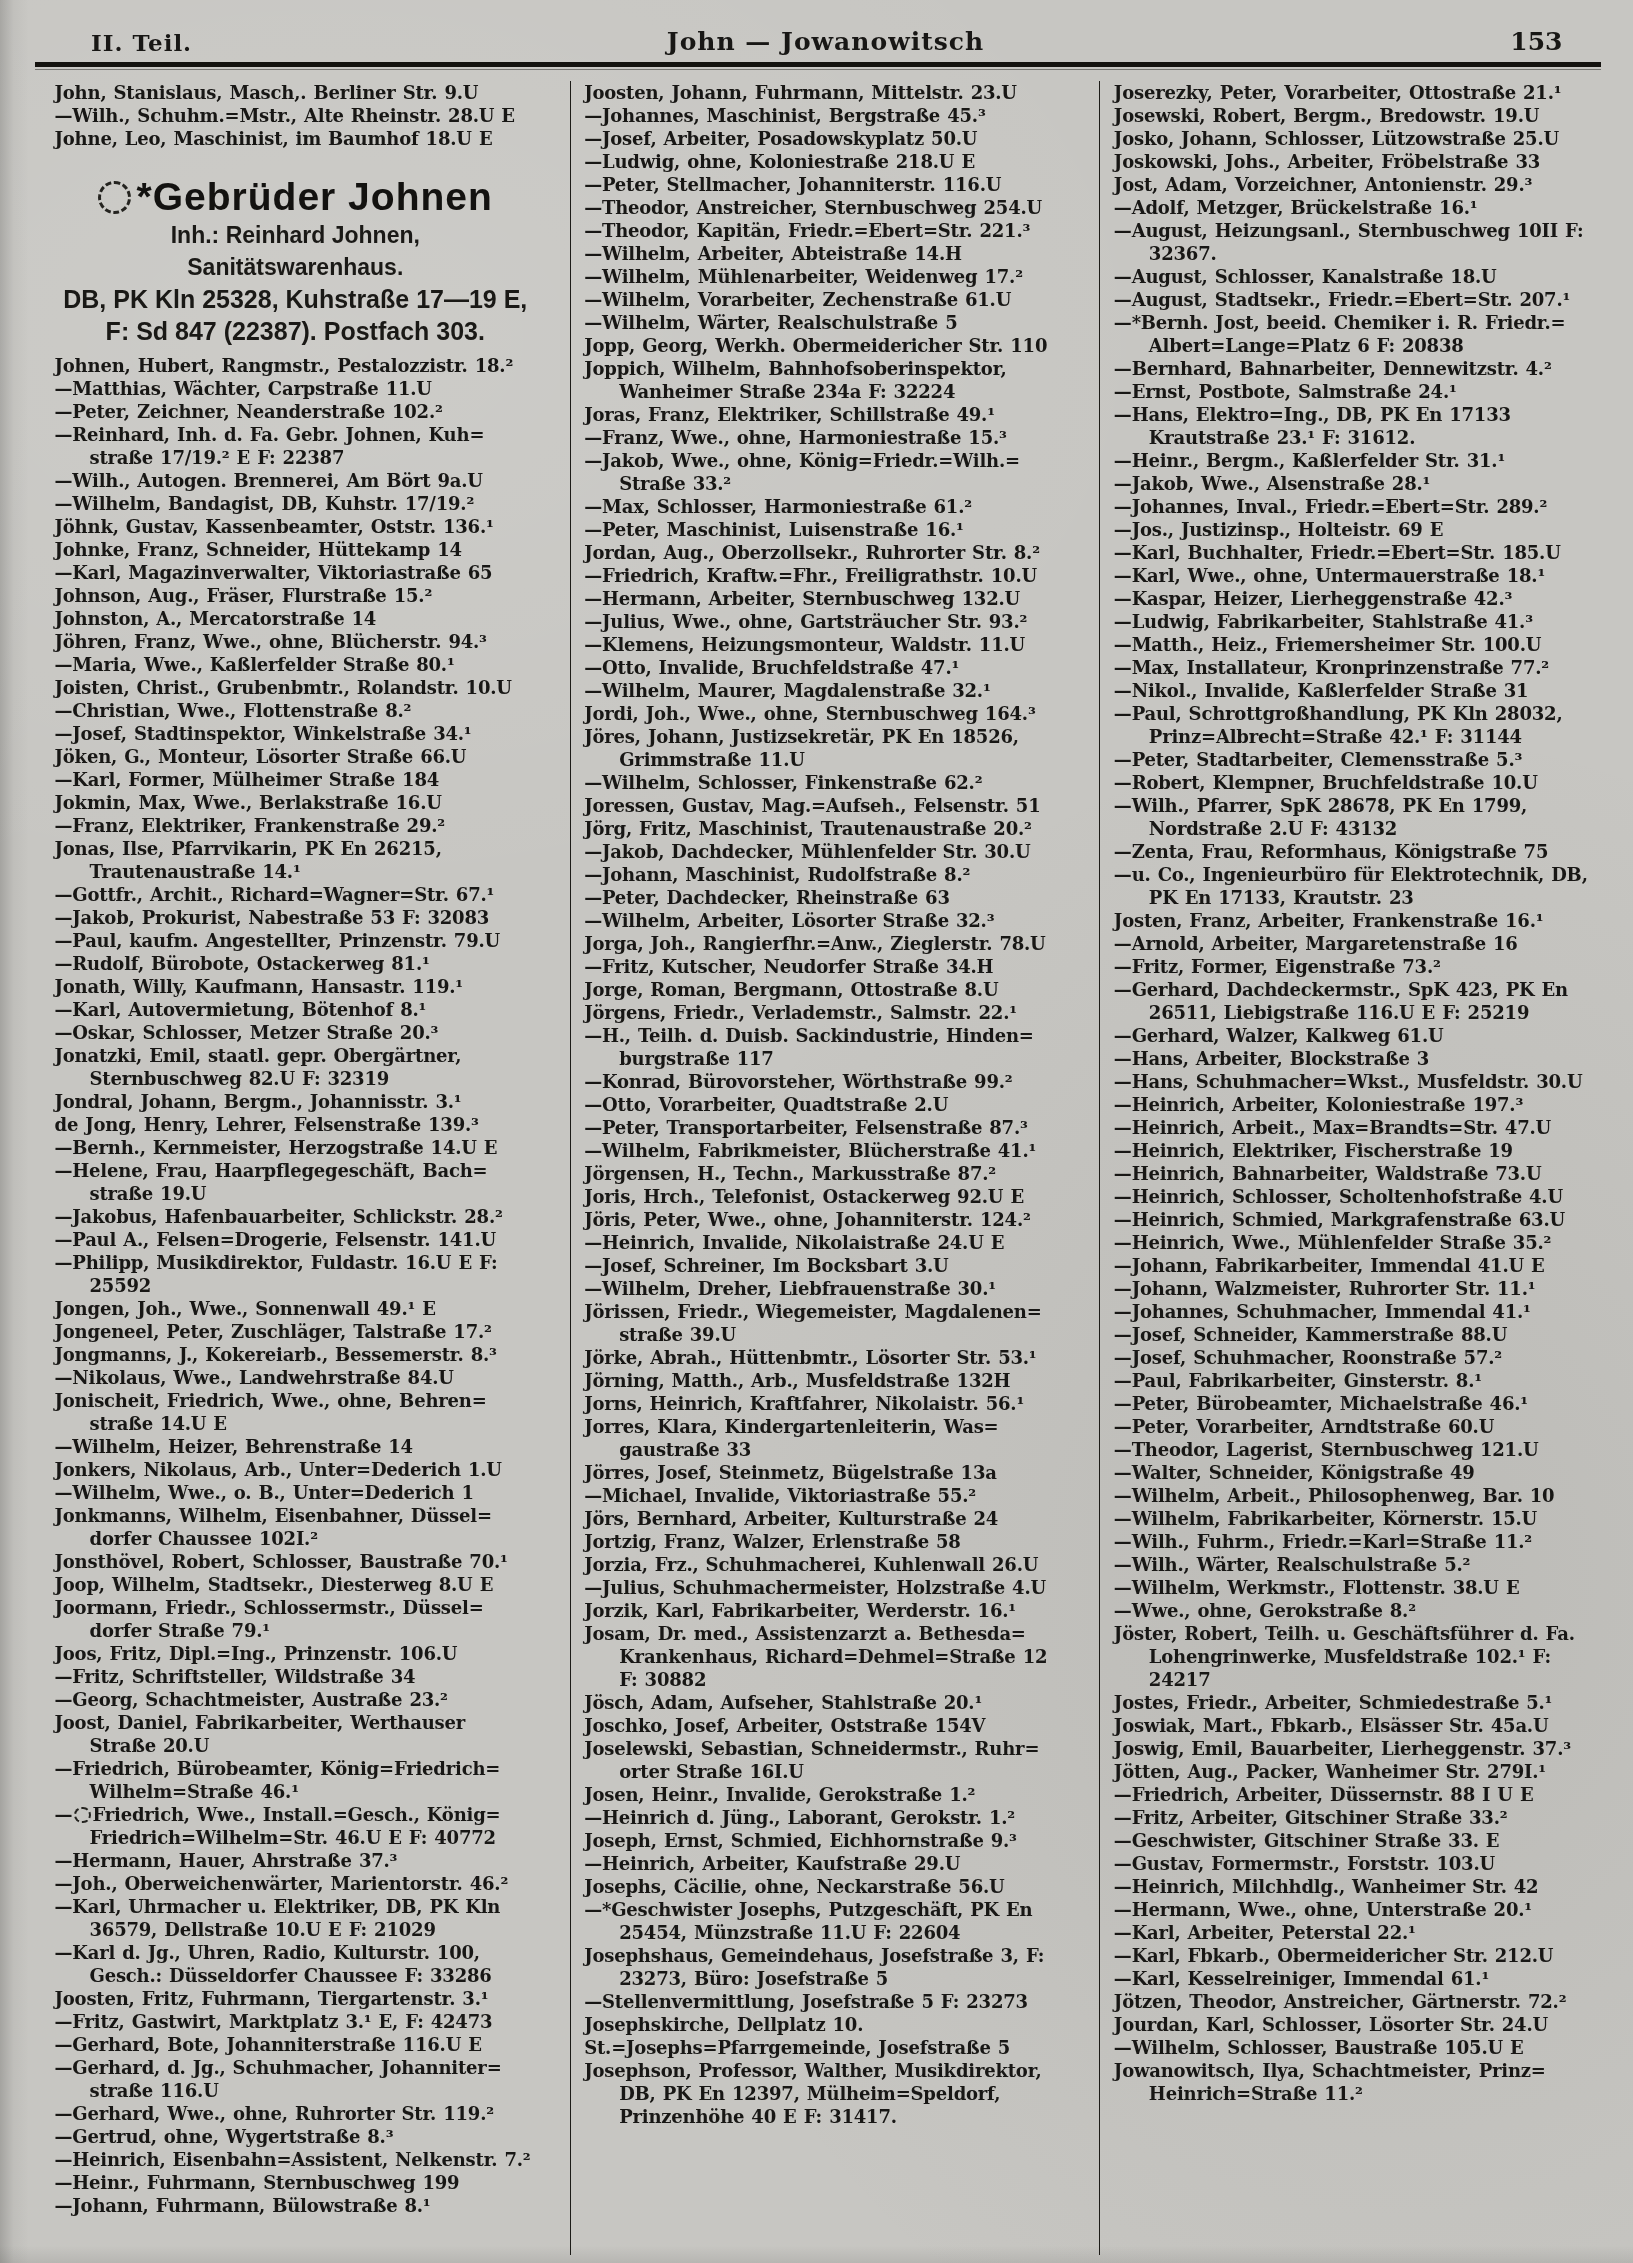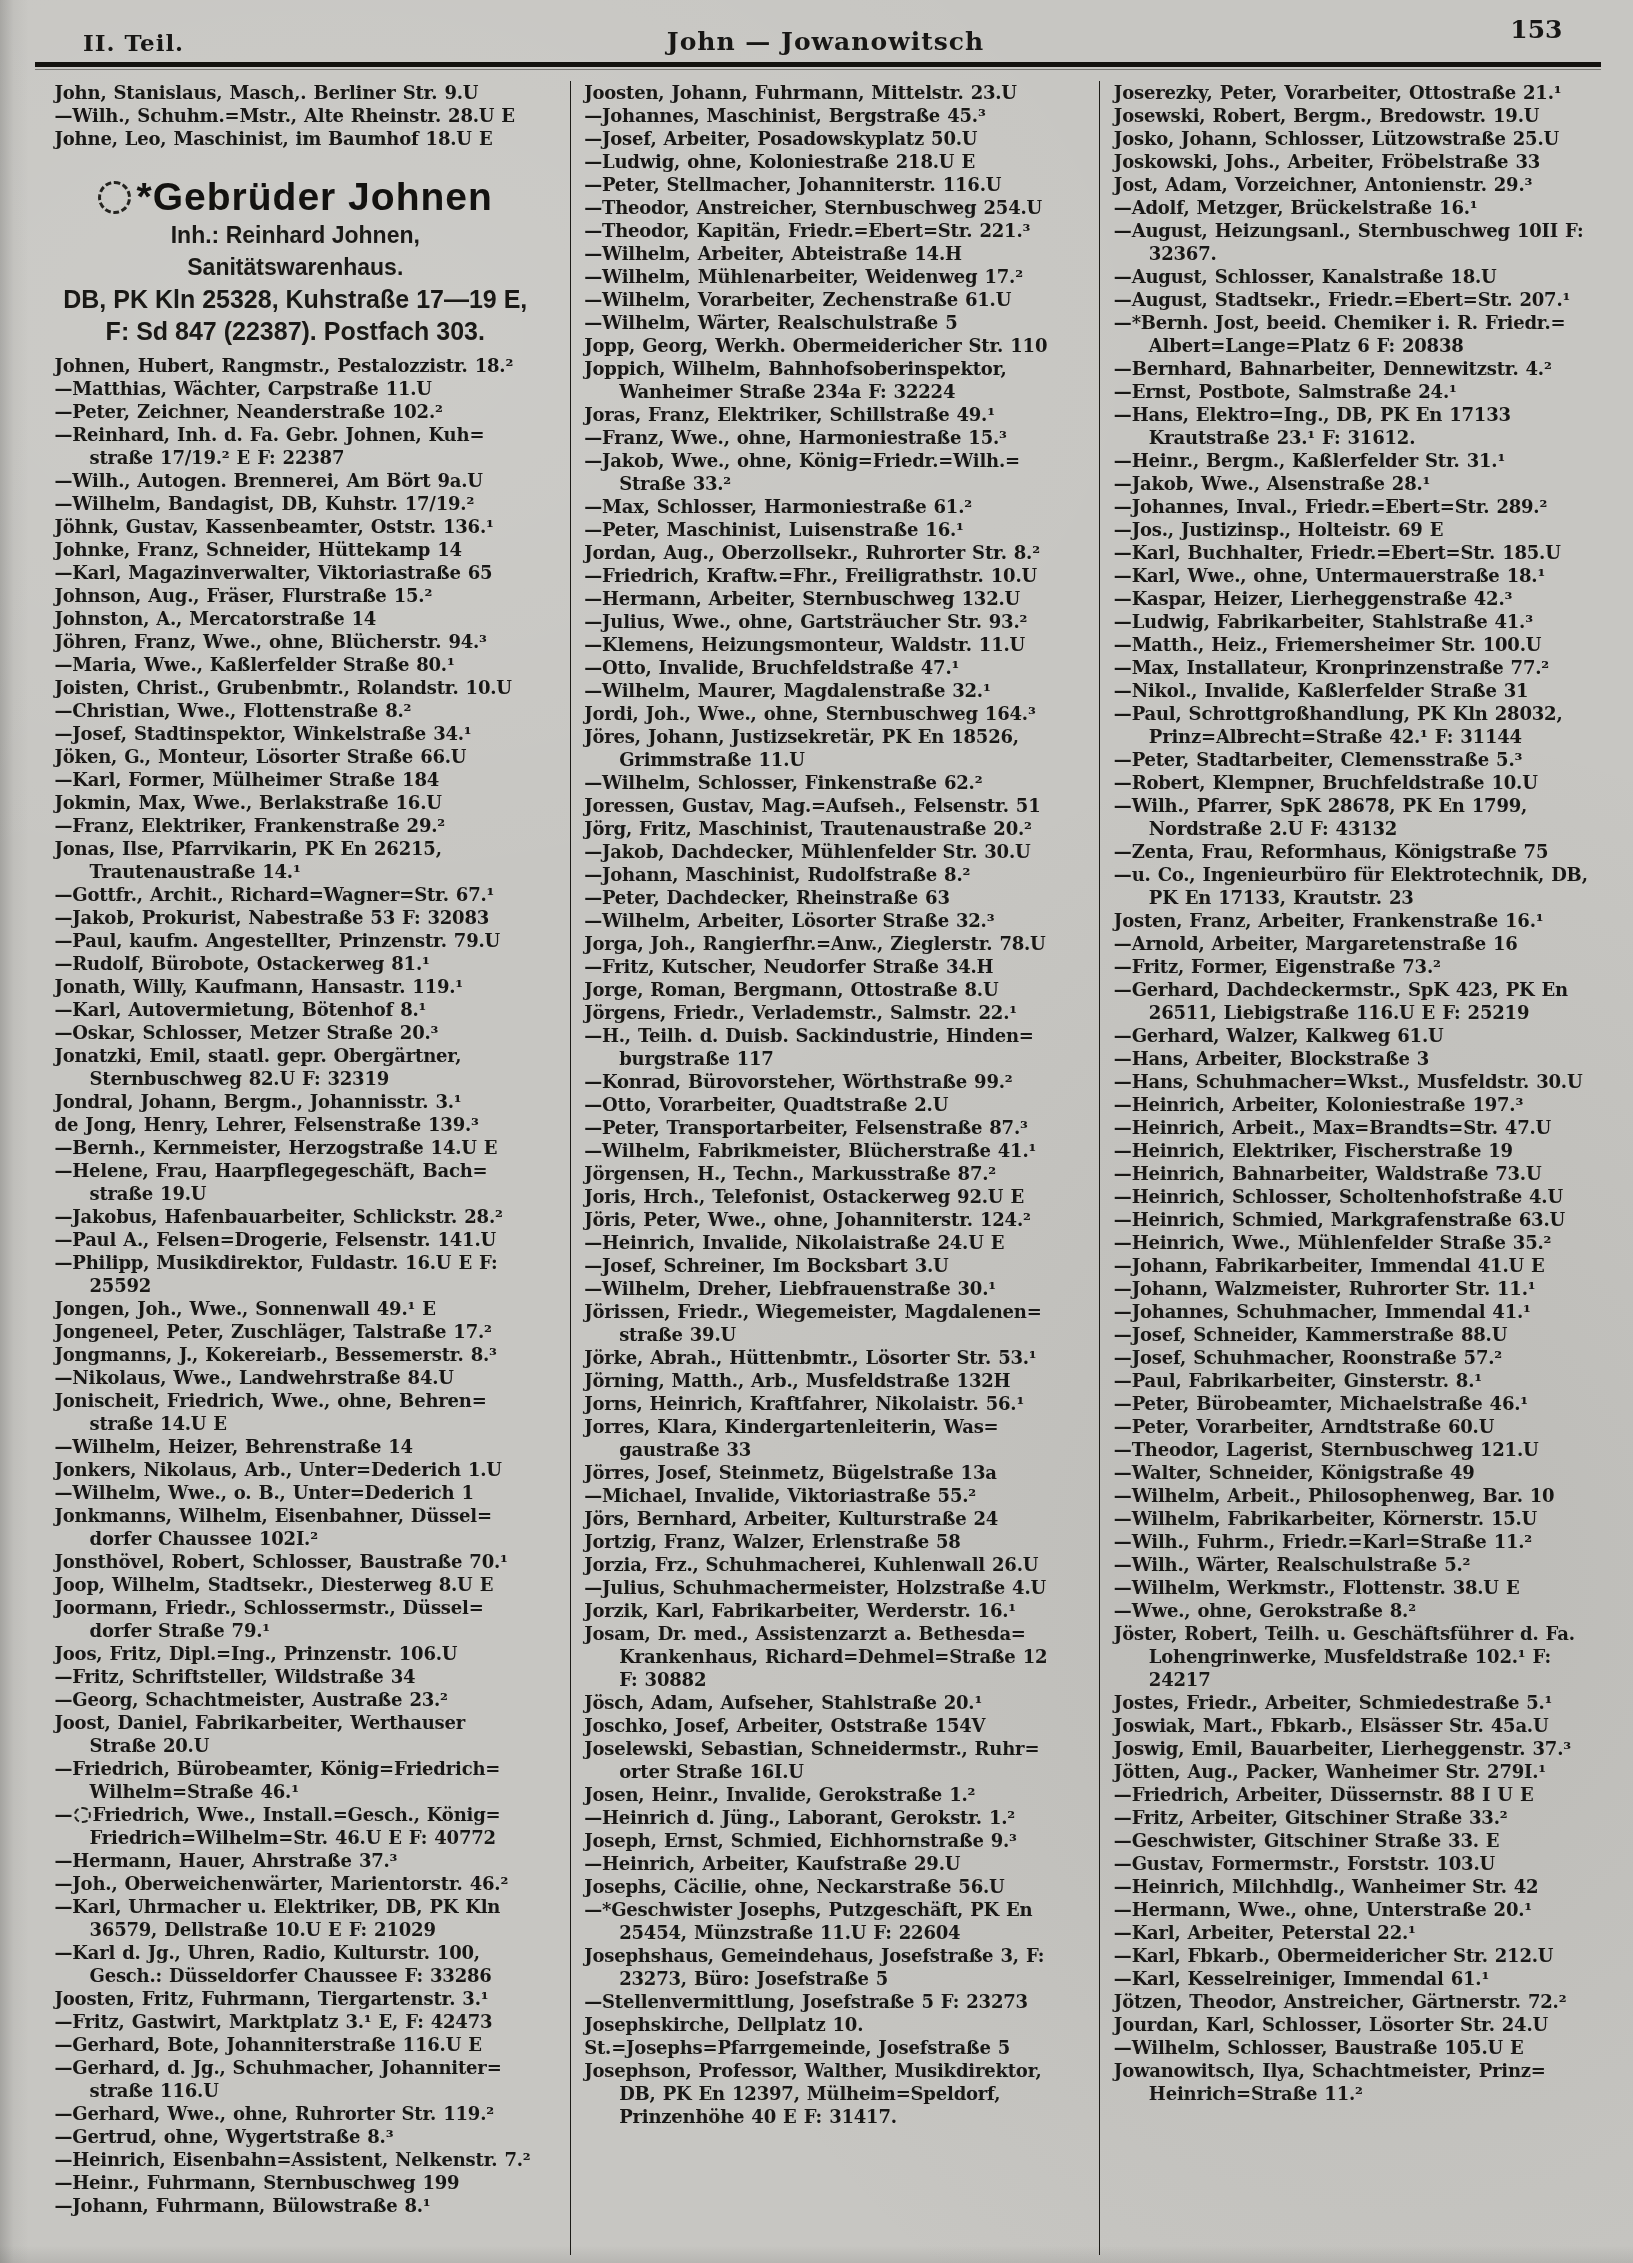--- a/index.html
+++ b/index.html
@@ -11,23 +11,23 @@
       radial-gradient(ellipse 869px 579px at 20% 15%, rgba(255,255,255,0.10), rgba(0,0,0,0)),
       radial-gradient(ellipse 772px 869px at 85% 70%, rgba(90,90,85,0.10), rgba(0,0,0,0)),
       linear-gradient(90deg, rgba(40,40,38,0.22) 0px, rgba(40,40,38,0.05) 13.5px, rgba(0,0,0,0) 29px),
       linear-gradient(0deg, rgba(40,40,38,0.10) 0px, rgba(0,0,0,0) 17.4px);
     overflow:hidden;
     font-family:"DejaVu Serif", serif;
     color:#181715;
   }
   
   .hdr{position:absolute;top:17.4px;left:75px;right:58px;height:42px;}
-  .hdr .sec{position:absolute;left:8px;bottom:3.9px;font-size:23px;font-weight:bold;letter-spacing:1px;}
+  .hdr .sec{position:absolute;left:16px;bottom:3.9px;font-size:23px;font-weight:bold;letter-spacing:1px;}
   .hdr .run{position:absolute;left:0;right:0;text-align:center;bottom:3.9px;font-size:25px;font-weight:bold;letter-spacing:1px;}
-  .hdr .pg{position:absolute;right:13.5px;bottom:15px;font-size:25px;font-weight:bold;}
+  .hdr .pg{position:absolute;right:13.5px;bottom:3px;font-size:25px;font-weight:bold;}
   .hdr-rule{position:absolute;top:62px;left:35px;right:33px;height:4.8px;background:#14130f;}
   .hdr-rule2{position:absolute;top:69px;left:35px;right:33px;height:1px;background:rgba(20,19,15,0.45);}
 
   
   .cols{
     position:absolute;top:81px;left:41px;right:27px;bottom:7.7px;
     display:flex;gap:0;
   }
   .col{flex:1 1 0;min-width:0;padding:0 11.6px 0 13.5px;}
   .col + .col{border-left:1.9px solid #1d1c18;margin-left:22px;}

